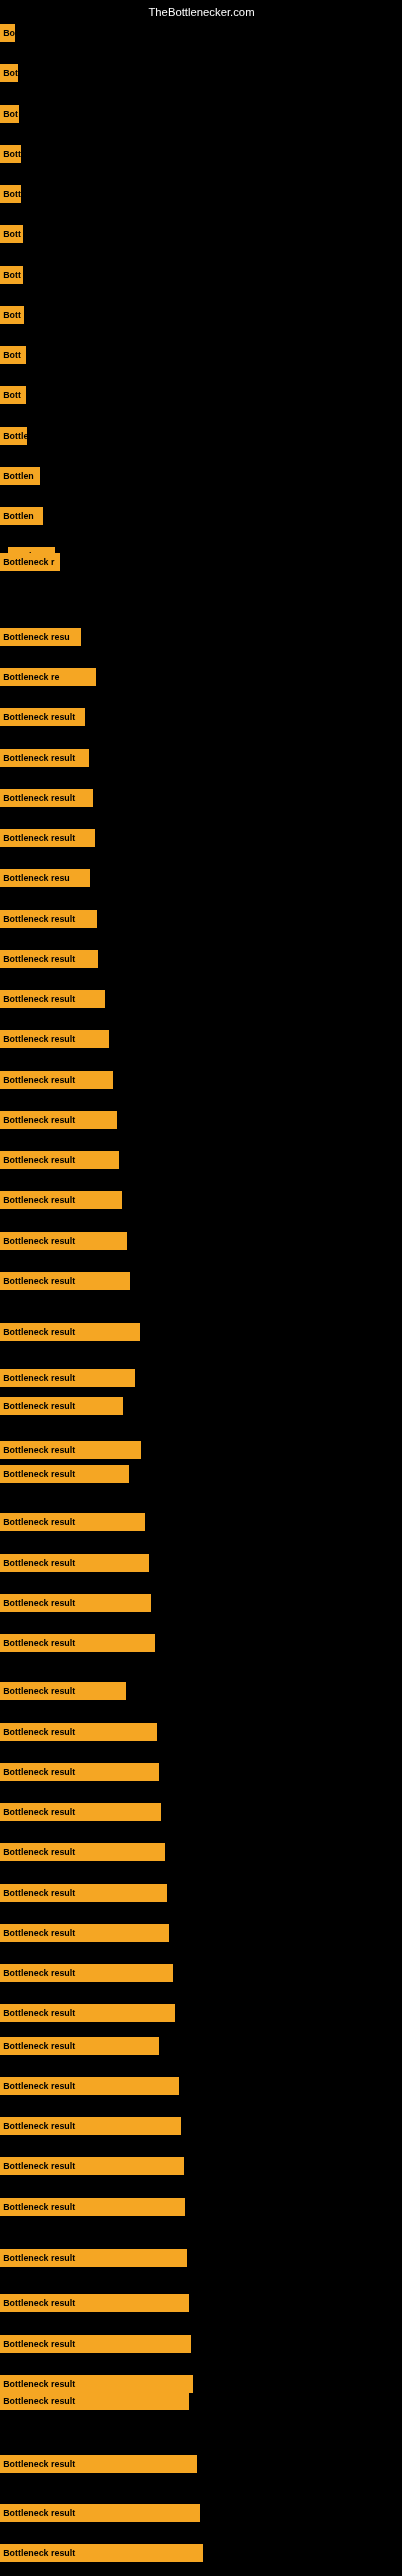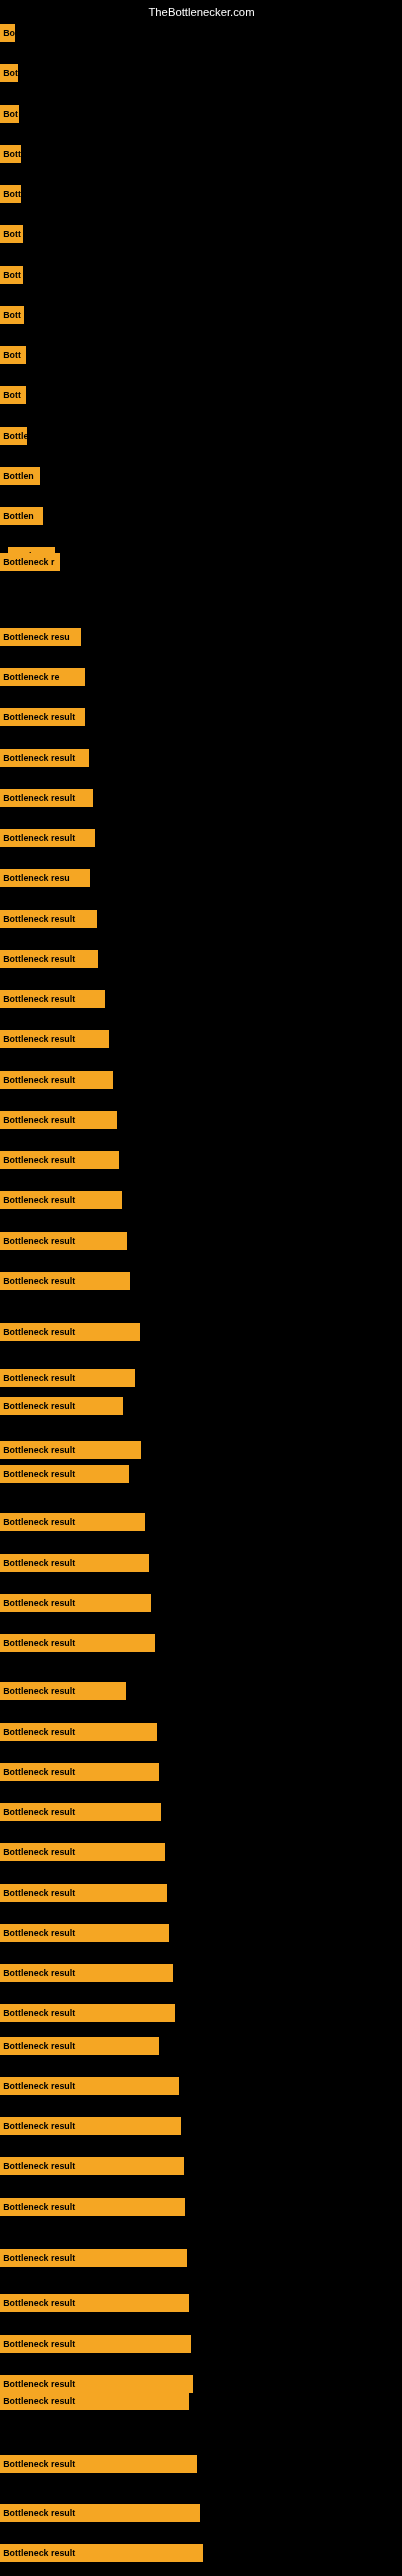--- a/index.html
+++ b/index.html
@@ -88,21 +88,21 @@
     <div class="bar-container" style="top: 547px; left: 8px;">
       <div class="bar" style="width: 47px;">Bottlene</div>
     </div>
     <div class="bar-container" style="top: 553px; left: 0px;">
       <div class="bar" style="width: 60px;">Bottleneck r</div>
     </div>
     <div class="bar-container" style="top: 628px; left: 0px;">
       <div class="bar" style="width: 81px;">Bottleneck resu</div>
     </div>
     <div class="bar-container" style="top: 668px; left: 0px;">
-      <div class="bar" style="width: 85px;">Bottleneck re</div>
+      <div class="bar" style="width: 96px;">Bottleneck re</div>
     </div>
     <div class="bar-container" style="top: 708px; left: 0px;">
       <div class="bar" style="width: 85px;">Bottleneck result</div>
     </div>
     <div class="bar-container" style="top: 749px; left: 0px;">
       <div class="bar" style="width: 89px;">Bottleneck result</div>
     </div>
     <div class="bar-container" style="top: 789px; left: 0px;">
       <div class="bar" style="width: 93px;">Bottleneck result</div>
     </div>

